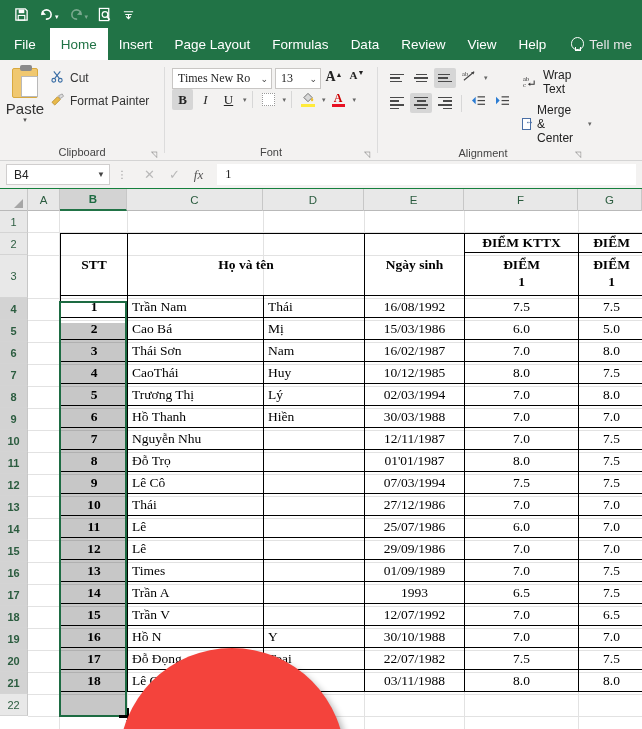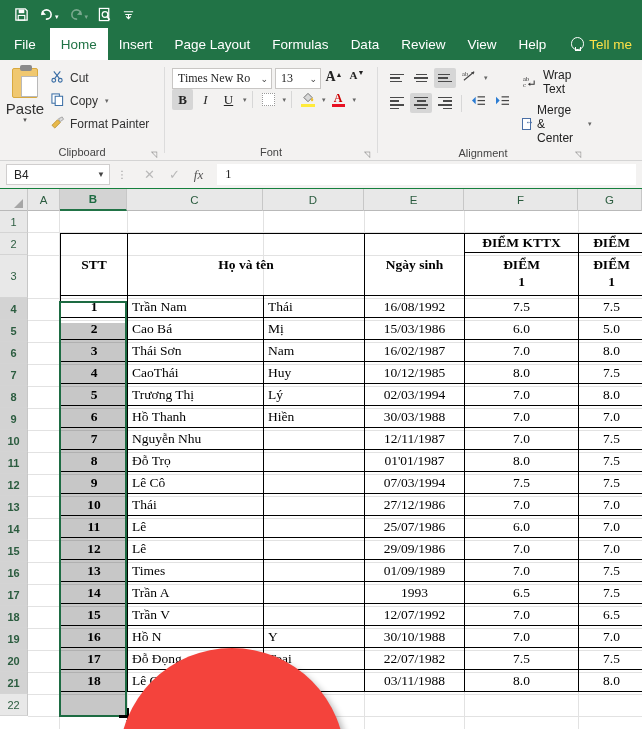--- a/index.html
+++ b/index.html
@@ -24,21 +24,21 @@
   .tabs {
     height: 32px; background: #217346;
     display: flex; align-items: stretch; font-size: 13.5px;
   }
   .tab {
     display: flex; align-items: center; padding: 0 11px;
     color: #ffffff; white-space: nowrap; cursor: pointer;
   }
   .tab.active { background: #ffffff; color: #217346; font-weight: 400; }
   .tab.file { padding: 0 14px; }
-  .tell-me { display: flex; align-items: center; gap: 7px; margin-left: 14px; color: #fde047; }
+  .tell-me { display: flex; align-items: center; gap: 7px; margin-left: 14px; color: #e5e5e5; }
   .bulb {
     width: 11px; height: 14px; position: relative; display:inline-block;
   }
   .bulb::before {
     content:""; position:absolute; left:0; top:0; width:11px; height:11px;
     border:1.4px solid #fff; border-radius:50% 50% 45% 45%;
   }
   .bulb::after {
     content:""; position:absolute; left:3.5px; bottom:0; width:4px; height:3px;
     border-bottom:1.4px solid #fff; border-left:1.4px solid #fff; border-right:1.4px solid #fff;
@@ -317,30 +317,20 @@
         <div class="clip-row">
           <span class="mini-ico">
             <svg width="13" height="13" viewBox="0 0 14 14">
                 <circle cx="3" cy="11" r="2" fill="none" stroke="#3a6ea5" stroke-width="1.2"></circle>
                 <circle cx="10" cy="11" r="2" fill="none" stroke="#3a6ea5" stroke-width="1.2"></circle>
                 <line x1="3.6" y1="9.6" x2="10" y2="1.5" stroke="#3a6ea5" stroke-width="1.2"></line>
                 <line x1="9.4" y1="9.6" x2="3" y2="1.5" stroke="#3a6ea5" stroke-width="1.2"></line>
               </svg>
           </span>
           <span>Cut</span>
-        </div>
-        <div class="clip-row">
-          <span class="mini-ico">
-            <svg width="13" height="13" viewBox="0 0 14 14">
-                <rect x="1" y="1" width="8" height="10" fill="#fff" stroke="#3a6ea5" stroke-width="1.1"></rect>
-                <rect x="4.5" y="3.5" width="8" height="10" fill="#fff" stroke="#3a6ea5" stroke-width="1.1"></rect>
-              </svg>
-          </span>
-          <span>Copy</span>
-          <span class="sm-caret">▾</span>
         </div>
         <div class="clip-row">
           <span class="mini-ico">
             <svg width="14" height="13" viewBox="0 0 15 14">
                 <path d="M1 10 L7 4 L10 7 L4 13 Z" fill="#e8b94a" stroke="#b88e2e" stroke-width="0.9"></path>
                 <path d="M8 3 L12 1 L13.5 3.5 L10 6 Z" fill="#dcdcdc" stroke="#9a9a9a" stroke-width="0.9"></path>
               </svg>
           </span>
           <span>Format Painter</span>
         </div>

